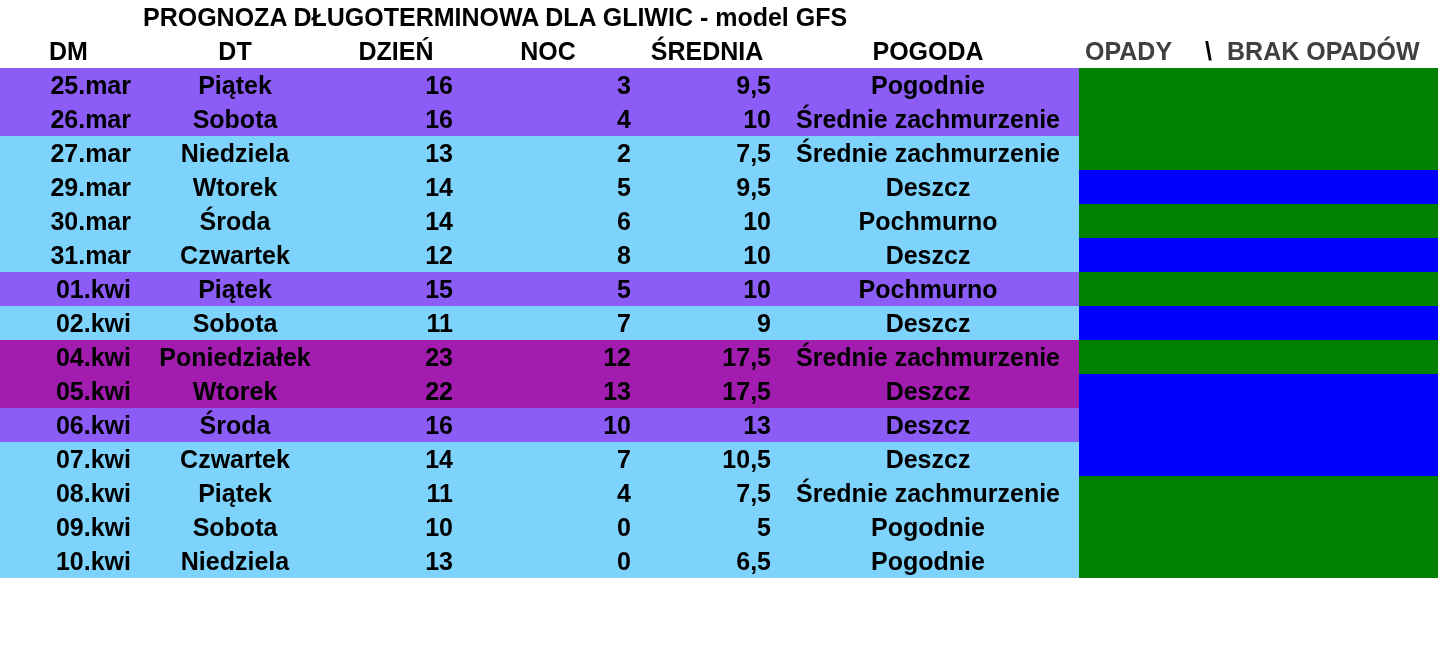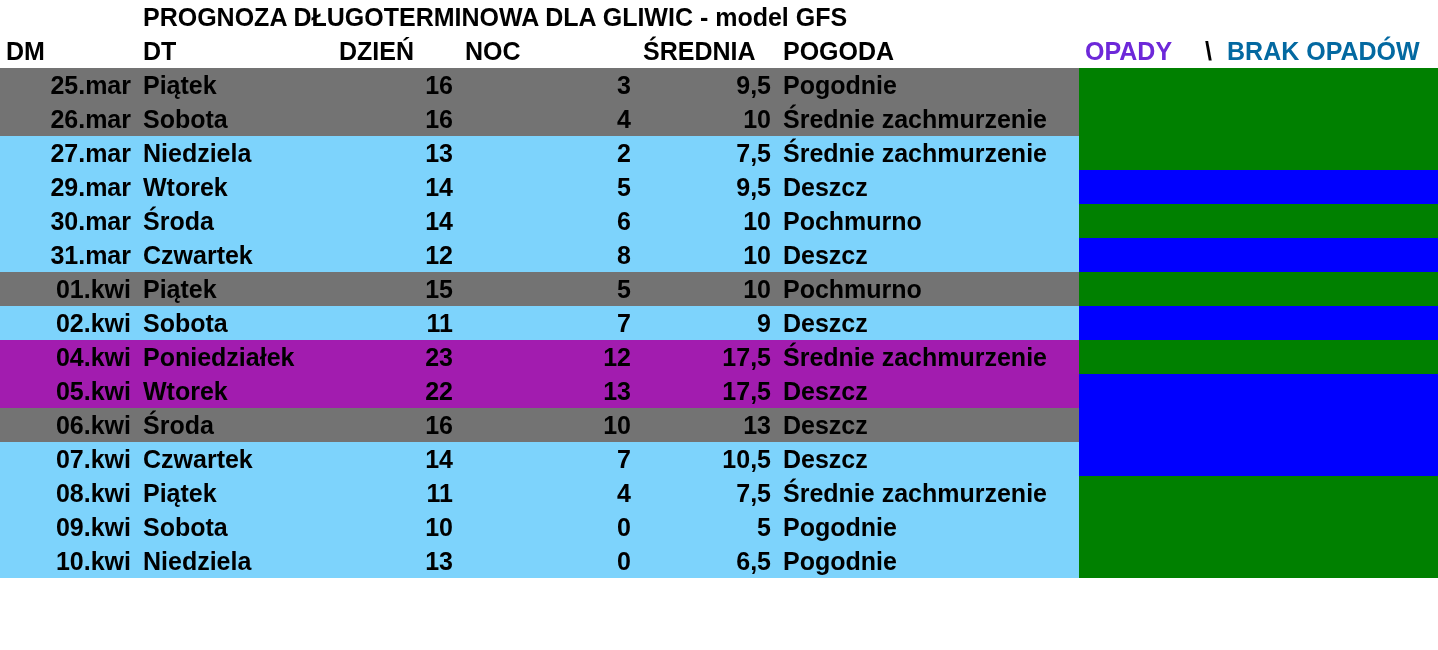--- a/index.html
+++ b/index.html
@@ -40,21 +40,21 @@
   col.c-dt    { width: 196px; }
   col.c-dzien { width: 126px; }
   col.c-noc   { width: 178px; }
   col.c-sred  { width: 140px; }
   col.c-pog   { width: 302px; }
   col.c-op1   { width: 117px; }
   col.c-op2   { width: 25px; }
   col.c-op3   { width: 217px; }
 
   .r-right { text-align: right; }
-  .r-left  { text-align: left; }
+  .r-left  { text-align: center; }
 
   
   .title-row td { height: 32px; line-height: 32px; }
   .title-cell {
     font-size: 25px;
     font-weight: bold;
     color: #000;
     background: #ffffff;
     text-align: left;
   }
@@ -64,26 +64,26 @@
     border-bottom: 1px solid #c8c8c8;
   }
 
   
   .head-row td {
     height: 34px;
     line-height: 34px;
     background: #ffffff;
     border-bottom: 2px solid #000000;
   }
-  .head-opady { color: #6d28d9; text-align: left; }
+  .head-opady { color: #404040; text-align: left; }
   .head-slash { color: #000000; text-align: center; }
-  .head-brak  { color: #0369a1; text-align: left; }
-
-  
-  .f-yellow  { background: #737373; }
+  .head-brak  { color: #404040; text-align: left; }
+
+  
+  .f-yellow  { background: #8b5cf6; }
   .f-lyellow { background: #7dd3fc; }
   .f-orange  { background: #a21caf; }
   .f-green   { background: #008000; }
   .f-blue    { background: #0000ff; }
 
   .pad-cell { padding: 0; }
 
   
   .foot-row td {
     height: 18px;

